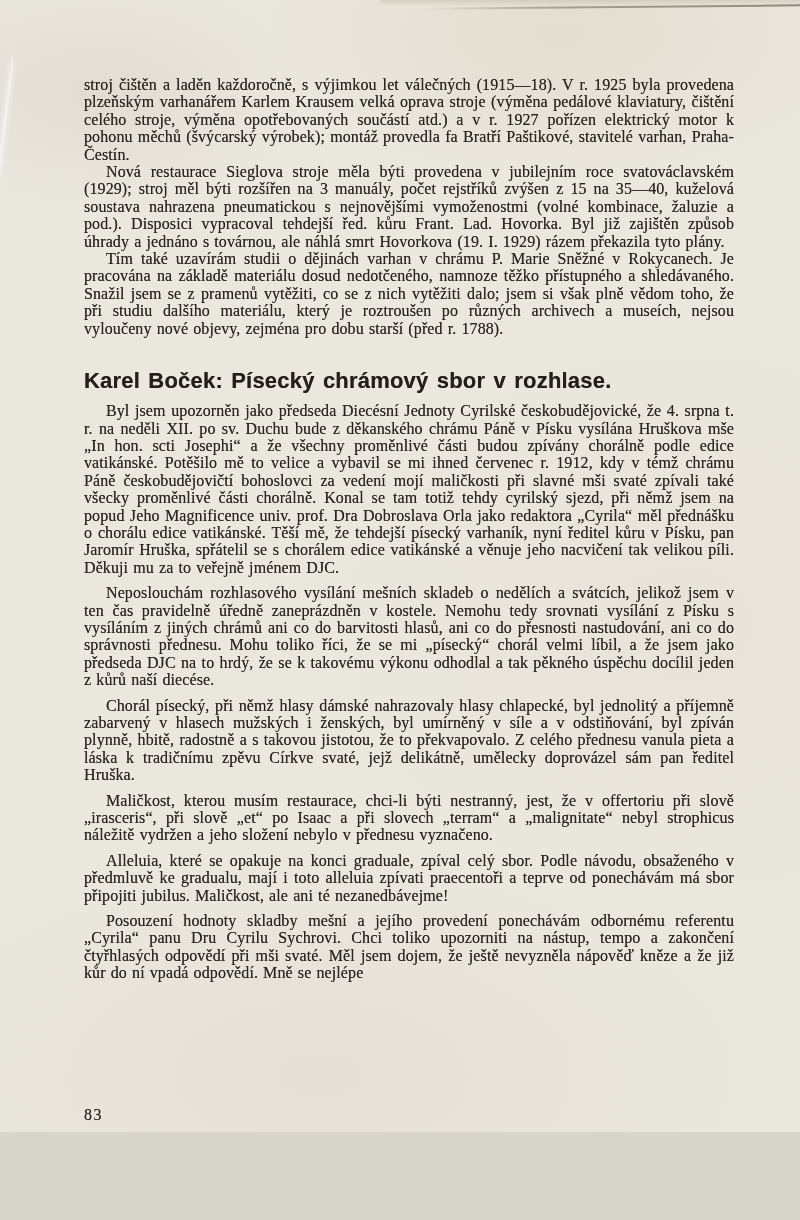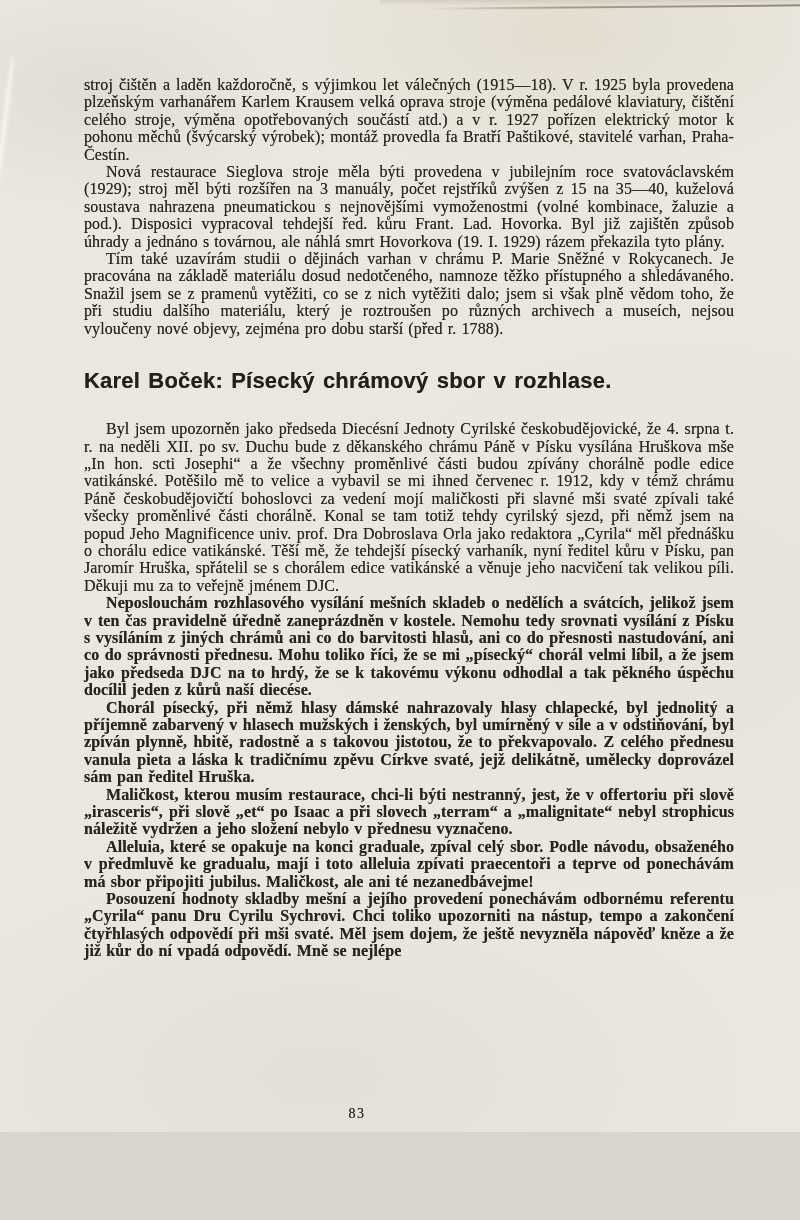--- a/index.html
+++ b/index.html
@@ -68,42 +68,41 @@
     word-spacing: 1px;
     text-shadow: 0 0 0.5px rgba(42,36,30,0.65);
   }
   .text-block p {
     margin: 0;
   }
   .text-block p.indent {
     text-indent: 22px;
   }
   .article-body p.spaced {
-    font-weight: bold;
+    margin-top: 8px;
   }
   .article-heading {
     font-family: "Liberation Sans", "DejaVu Sans", sans-serif;
     font-weight: bold;
     font-size: 22px;
     line-height: 26px;
     letter-spacing: 0.2px;
     word-spacing: 2px;
-    margin: 31px 0 26px 0;
+    margin: 31px 0 8px 0;
     text-align: left;
     text-indent: 0;
     color: #251f1a;
     text-shadow: 0 0 0.6px rgba(37,31,26,0.7);
   }
   .page-number {
     position: absolute;
     top: 1106px;
     left: 84px;
     width: 546px;
-    text-align: center;
-    font-size: 14px;
+    font-size: 16px;
     letter-spacing: 1.5px;
     text-shadow: 0 0 0.5px rgba(42,36,30,0.65);
   }
 </style>
 </head>
 <body>
 
 <div class="scan-page">
 
   <div class="edge-shade-top"></div>

